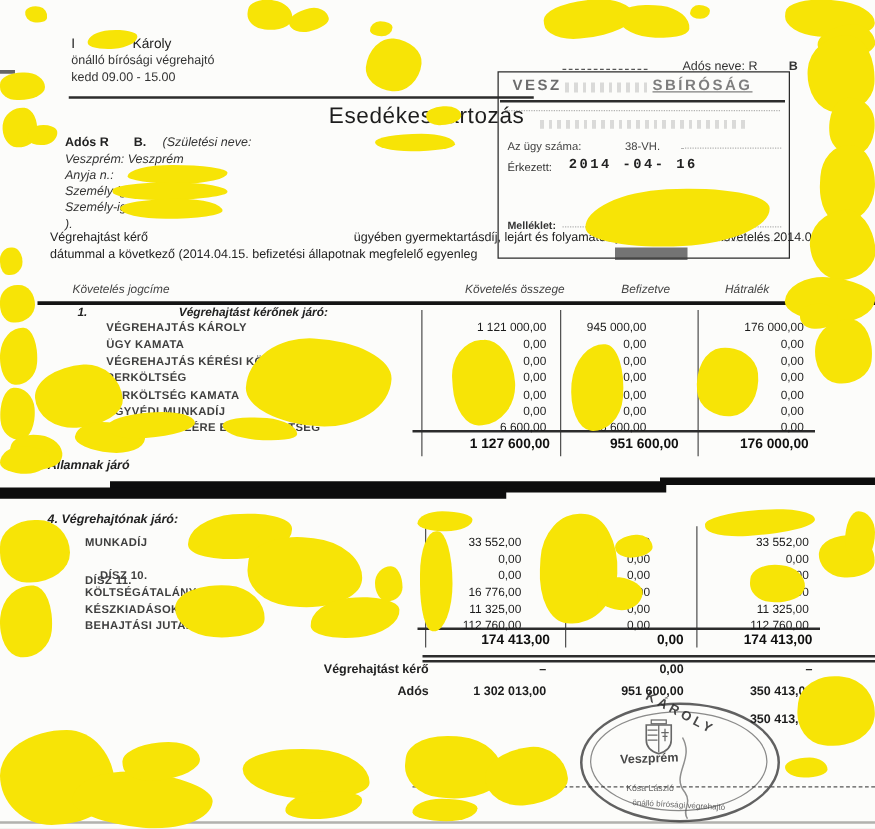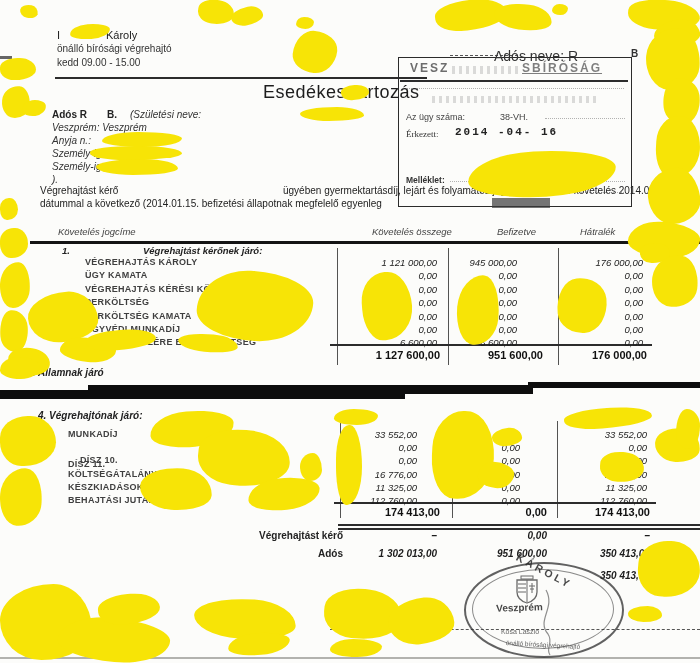--- a/index.html
+++ b/index.html
@@ -2,21 +2,21 @@
 <html><head>
 <meta charset="utf-8">
 <style>
   html,body{margin:0;padding:0;background:#e8e8e4;}
   .page{position:relative;width:700px;height:663px;background:#fcfcfa;overflow:hidden;
         font-family:"Liberation Sans",sans-serif;color:#222;}
   .abs{position:absolute;white-space:nowrap;}
   .ital{font-style:italic;}
   .b{font-weight:bold;}
   .row-label{position:absolute;font-size:9px;font-weight:bold;color:#3f3f3f;letter-spacing:.3px;white-space:nowrap;z-index:2;}
-  .num{position:absolute;font-size:9.5px;color:#1c1c1c;white-space:nowrap;z-index:2;font-style:italic;}
+  .num{position:absolute;font-size:9.5px;color:#1c1c1c;white-space:nowrap;z-index:2;}
   .total{position:absolute;font-size:11px;font-weight:bold;color:#101010;white-space:nowrap;z-index:2;}
   .hline{position:absolute;background:#2c2c2c;z-index:1;}
   .vline{position:absolute;width:1px;background:rgba(40,40,40,.8);z-index:1;}
   .dotline{position:absolute;border-top:1px dotted #777;opacity:.55;z-index:1;}
   .blob{position:absolute;background:#f7e406;z-index:6;}
   .bar{position:absolute;background:#0d0d0d;z-index:3;}
   .smudge{position:absolute;background:repeating-linear-gradient(90deg,#8a8a8a 0 3px,transparent 3px 7px);opacity:.3;z-index:1;}
   .stamp-ellipse{position:absolute;border-radius:50%;z-index:4;}
   .sum-label{position:absolute;font-size:10px;font-weight:bold;color:#222;white-space:nowrap;z-index:2;}
   .hdr-it{position:absolute;font-size:9.5px;font-style:italic;color:#444;white-space:nowrap;z-index:2;}
@@ -30,51 +30,51 @@
   <span class="abs" style="left:57px;top:29px;font-size:11px;">I</span>
   <span class="abs" style="left:106px;top:29px;font-size:11px;">Károly</span>
   <span class="abs" style="left:57px;top:43px;font-size:10px;color:#333;">önálló bírósági végrehajtó</span>
   <span class="abs" style="left:57px;top:57px;font-size:10px;color:#333;">kedd 09.00 - 15.00</span>
   <div class="hline" style="left:55px;top:77px;width:372px;height:1.5px;"></div>
   <div class="hline" style="left:0px;top:56px;width:12px;height:2.5px;background:#666;"></div>
 
   <span class="abs" style="left:263px;top:82px;font-size:18px;letter-spacing:.5px;color:#1d1d1d;z-index:2;">Esedékes tartozás</span>
 
   <div class="abs" style="left:450px;top:55px;width:68px;border-top:1.5px dashed #555;z-index:2;"></div>
-  <span class="abs" style="left:494px;top:48px;font-size:14px;color:#333;z-index:2;">Adós neve: R</span>
+  <span class="abs" style="left:546px;top:48px;font-size:10px;color:#333;z-index:2;">Adós neve: R</span>
   <span class="abs b" style="left:631px;top:48px;font-size:10px;color:#333;z-index:2;">B</span>
 
   <div class="abs" style="left:398px;top:57px;width:232px;height:148px;border:1.5px solid #2b2b2b;z-index:1;"></div>
   <span class="abs b" style="left:410px;top:61px;font-size:12px;letter-spacing:2px;color:#555;opacity:.85;z-index:2;">VESZ</span>
   <div class="smudge" style="left:452px;top:66px;width:66px;height:8px;"></div>
   <span class="abs b" style="left:522px;top:61px;font-size:12px;letter-spacing:2px;color:#555;opacity:.75;z-index:2;text-decoration:underline;">SBÍRÓSÁG</span>
   <div class="hline" style="left:400px;top:80px;width:228px;height:2px;"></div>
   <div class="dotline" style="left:404px;top:88px;width:220px;"></div>
   <div class="smudge" style="left:432px;top:96px;width:168px;height:7px;"></div>
   <span class="abs" style="left:406px;top:112px;font-size:9px;color:#444;z-index:2;">Az ügy száma:</span>
   <span class="abs" style="left:500px;top:112px;font-size:9px;color:#444;z-index:2;">38-VH.</span>
   <div class="dotline" style="left:545px;top:118px;width:80px;"></div>
-  <span class="abs" style="left:406px;top:129px;font-size:9px;color:#333;z-index:2;font-family:Liberation Serif, serif;">Érkezett:</span>
+  <span class="abs" style="left:406px;top:129px;font-size:9px;color:#333;z-index:2;">Érkezett:</span>
   <span class="abs b" style="left:455px;top:126px;font-size:11px;letter-spacing:2px;font-family:'Liberation Mono',monospace;color:#222;z-index:2;">2014 -04- 16</span>
   <span class="abs b" style="left:406px;top:175px;font-size:8.5px;color:#333;z-index:2;">Melléklet:</span>
   <div class="dotline" style="left:450px;top:181px;width:175px;"></div>
   <div class="dotline" style="left:480px;top:192px;width:146px;"></div>
 
   <span class="abs b" style="left:52px;top:109px;font-size:10px;z-index:2;">Adós R</span>
   <span class="abs b" style="left:107px;top:109px;font-size:10px;z-index:2;">B.</span>
   <span class="deb" style="left:130px;top:109px;">(Születési neve:</span>
   <span class="deb" style="left:52px;top:122px;">Veszprém: Veszprém</span>
   <span class="deb" style="left:52px;top:135px;">Anyja n.:</span>
   <span class="deb" style="left:52px;top:148px;">Személy-ig.:</span>
   <span class="deb" style="left:52px;top:161px;">Személy-igsz:</span>
   <span class="deb" style="left:52px;top:174px;">).</span>
 
   <span class="abs" style="left:40px;top:185px;font-size:10px;z-index:2;">Végrehajtást kérő</span>
   <span class="abs" style="left:283px;top:185px;font-size:10px;z-index:2;">ügyében gyermektartásdíj, lejárt és folyamatos jogcímen fennálló követelés 2014.04.15. -i</span>
-  <span class="abs" style="left:40px;top:198px;font-size:10px;z-index:2;">dátummal a következő (2014.01.15. befizetési állapotnak megfelelő egyenleg</span>
+  <span class="abs" style="left:40px;top:198px;font-size:10px;z-index:2;">dátummal a következő (2014.04.15. befizetési állapotnak megfelelő egyenleg</span>
   <div class="abs" style="left:492px;top:198px;width:58px;height:10px;background:#3a3a3a;opacity:.7;z-index:2;"></div>
 
   <span class="hdr-it" style="left:58px;top:226px;">Követelés jogcíme</span>
   <span class="hdr-it" style="left:372px;top:226px;">Követelés összege</span>
   <span class="hdr-it" style="left:497px;top:226px;">Befizetve</span>
   <span class="hdr-it" style="left:580px;top:226px;">Hátralék</span>
   <div class="hline" style="left:30px;top:241px;width:670px;height:3px;background:#141414;"></div>
 
   <span class="abs b ital" style="left:62px;top:245px;font-size:9.5px;z-index:2;">1.</span>
   <span class="abs ital" style="left:143px;top:245px;font-size:9.5px;font-weight:600;z-index:2;text-align:right;">Végrehajtást kérőnek járó:</span>

